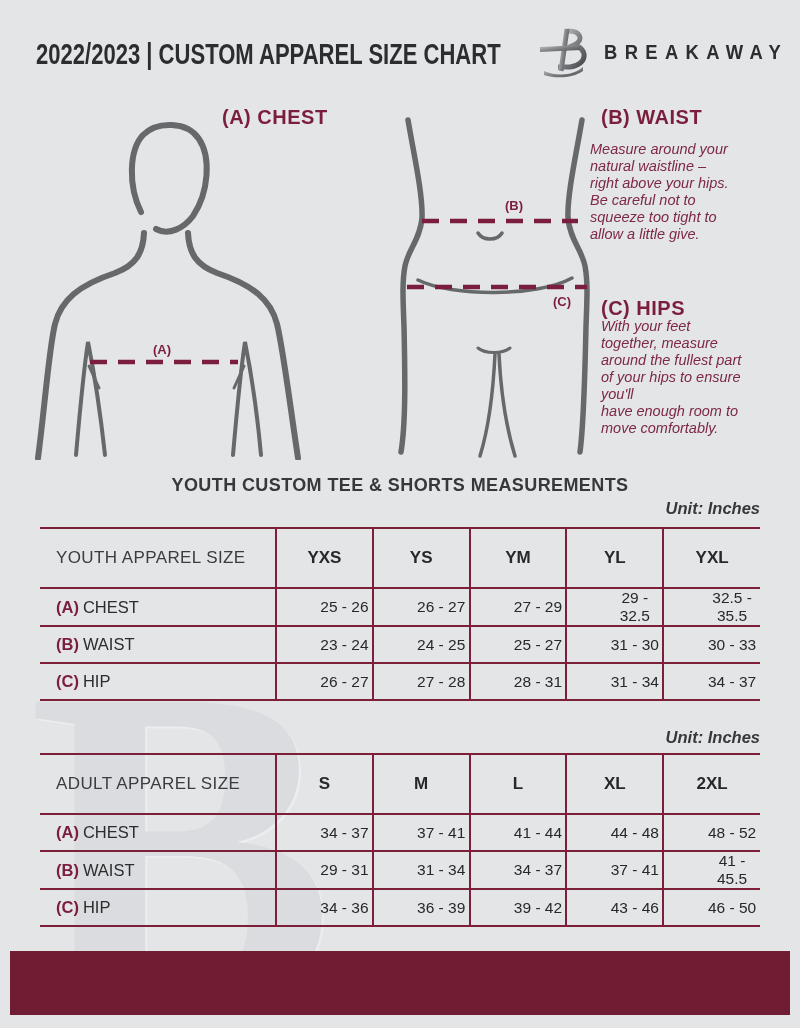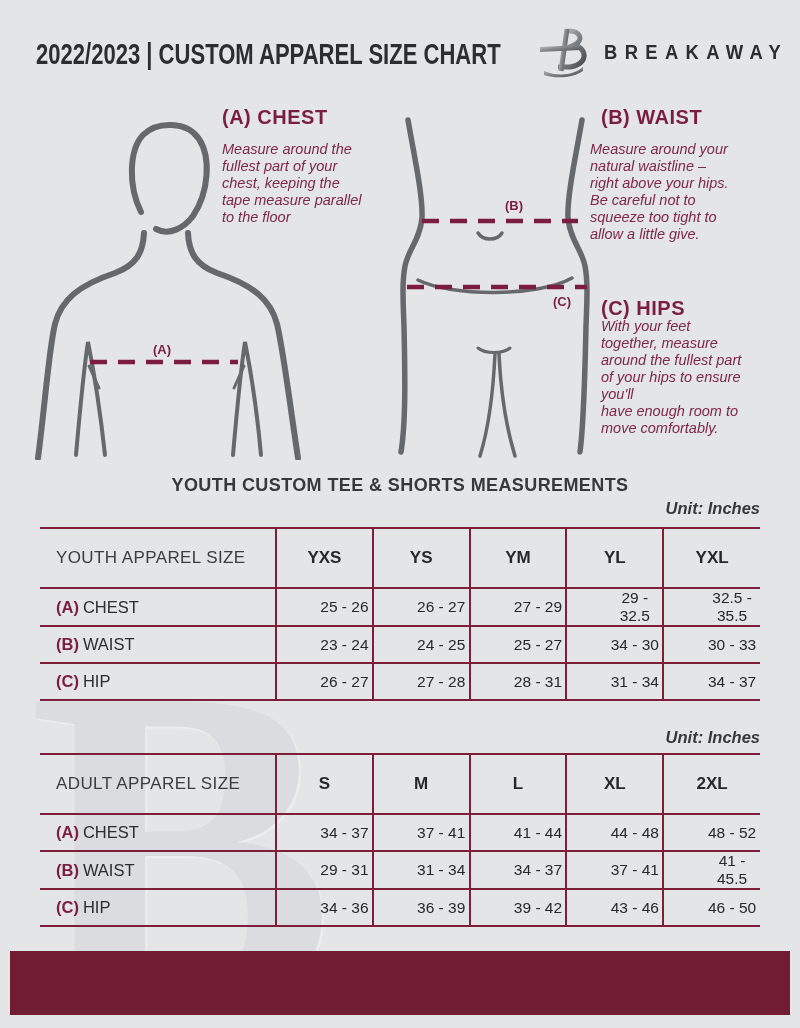--- a/index.html
+++ b/index.html
@@ -107,25 +107,20 @@
         <path d="M105,254 C103,296 98,330 90,356" stroke-width="3.5"></path>
         <path d="M109,254 C111,296 117,330 125,356" stroke-width="3.5"></path>
       </g>
       <line x1="32" y1="121" x2="188" y2="121" stroke="#7b1e3d" stroke-width="4.5" stroke-dasharray="17 11"></line>
       <line x1="17" y1="187" x2="197" y2="187" stroke="#7b1e3d" stroke-width="4.5" stroke-dasharray="17 11"></line>
     </svg>
     <span class="fig-label" style="left:505px;top:198px;">(B)</span>
     <span class="fig-label" style="left:553px;top:294px;">(C)</span>
 
     <div class="guide-heading" style="left:222px;top:106px;">(A) CHEST</div>
-    <div class="guide-body" style="left:222px;top:141px;">Measure around the
-fullest part of your
-chest, keeping the
-tape measure parallel
-to the floor</div>
 
     <div class="guide-heading" style="left:601px;top:106px;">(B) WAIST</div>
     <div class="guide-body" style="left:590px;top:141px;">Measure around your
 natural waistline –
 right above your hips.
 Be careful not to
 squeeze too tight to
 allow a little give.</div>
 
     <div class="guide-heading" style="left:601px;top:297px;">(C) HIPS</div>
@@ -157,21 +152,21 @@
             <td class="val">26 - 27</td>
             <td class="val">27 - 29</td>
             <td class="val">29 - 32.5</td>
             <td class="val">32.5 - 35.5</td>
           </tr>
           <tr>
             <td class="row-label"><span class="key">(B)</span>WAIST</td>
             <td class="val">23 - 24</td>
             <td class="val">24 - 25</td>
             <td class="val">25 - 27</td>
-            <td class="val">34 - 30</td>
+            <td class="val">31 - 30</td>
             <td class="val">30 - 33</td>
           </tr>
           <tr>
             <td class="row-label"><span class="key">(C)</span>HIP</td>
             <td class="val">26 - 27</td>
             <td class="val">27 - 28</td>
             <td class="val">28 - 31</td>
             <td class="val">31 - 34</td>
             <td class="val">34 - 37</td>
           </tr>

